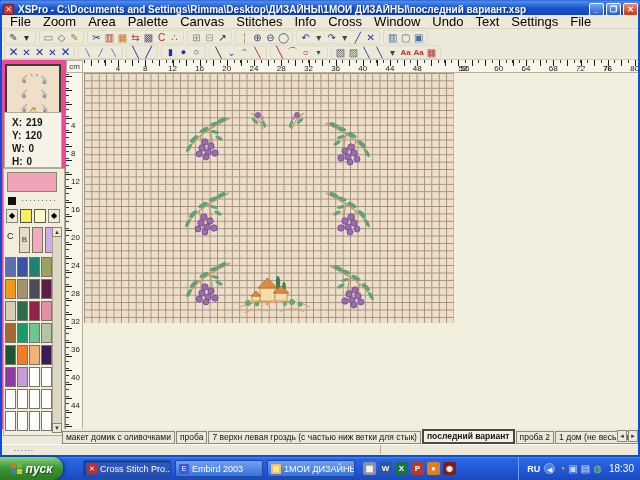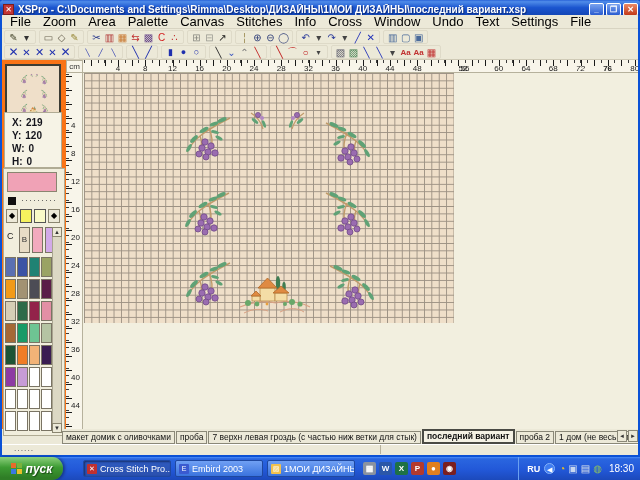--- a/index.html
+++ b/index.html
@@ -32,21 +32,21 @@
     align-items:center;padding-left:2px;}
   #toolbar1{top:29px;height:16px;}
   #toolbar2{top:45px;height:15px;border-bottom:1px solid #cfcaB6;}
   .tb-group{display:flex;align-items:center;margin-right:3px;padding:0 2px;
     border:1px solid #dedac8;border-radius:2px;background:#ece9d8;height:14px;}
   .tb-btn{min-width:13px;height:13px;display:flex;align-items:center;justify-content:center;
     font-size:10px;line-height:13px;padding:0 1px;}
   .tb-btn .g{display:block;}
 
   
-  .leftpanel{position:absolute;left:0;top:60px;width:64px;height:369px;background:#f97316;}
+  .leftpanel{position:absolute;left:0;top:60px;width:64px;height:369px;background:#ec4899;}
   .preview{position:absolute;left:3px;top:4px;width:56px;height:54px;
     border:2px solid #3c3c34;background:var(--fabric);}
   .preview svg{display:block;width:100%;height:100%;}
   .coords{position:absolute;left:2px;top:52px;width:58px;height:56px;
     border:1px solid #b0ab94;background:#f6f3e6;padding:3px 0 0 7px;}
   .coords div{font-size:10px;font-weight:bold;color:#14141c;line-height:13px;}
   .coords span.v{margin-left:4px;}
   .palette{position:absolute;left:1px;top:108px;width:62px;height:268px;
     border:1px solid #b0ab94;background:#f1eedd;}
   .cur-color{position:absolute;left:3px;top:3px;width:50px;height:20px;

